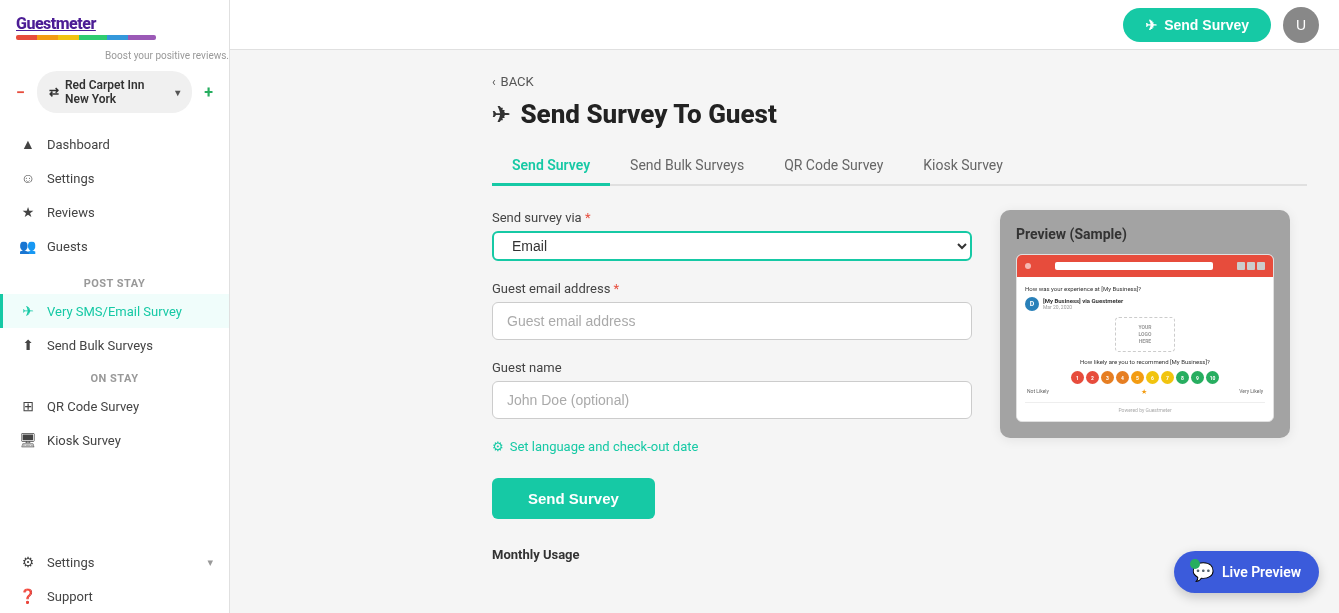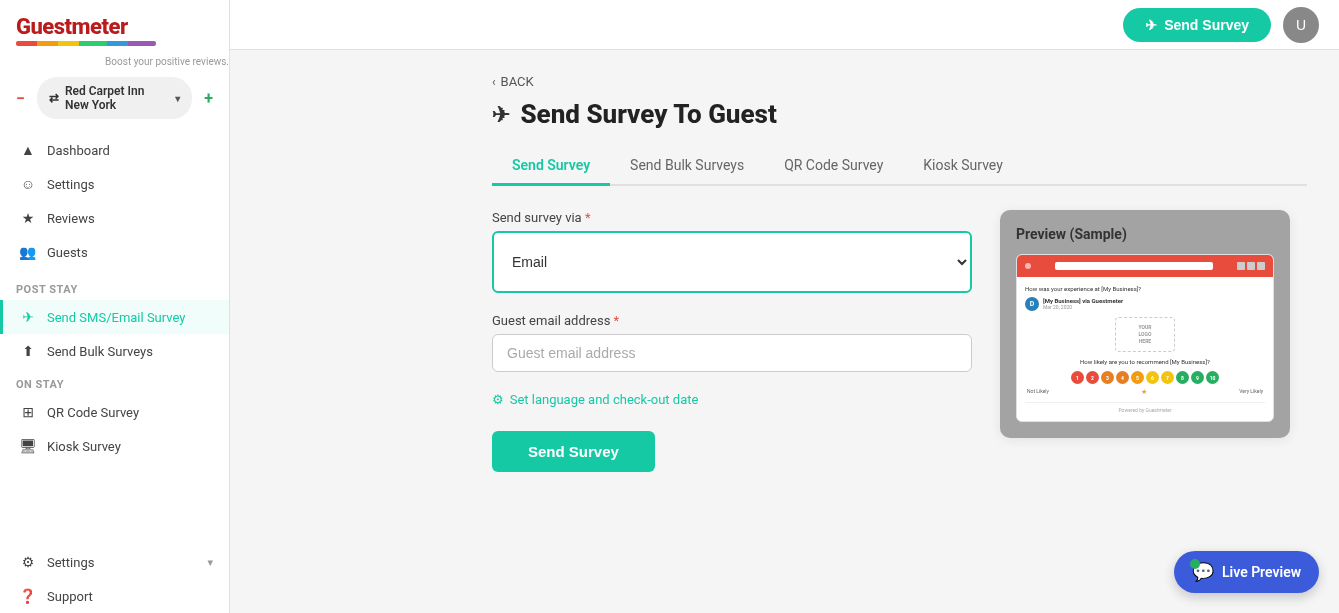--- a/index.html
+++ b/index.html
@@ -13,24 +13,25 @@
       border-right: 1px solid #e0e0e0;
       display: flex;
       flex-direction: column;
       height: 613px;
       overflow-y: auto;
     }
     .sidebar-logo {
       padding: 14px 16px 6px;
     }
     .logo-text {
-      font-size: 22px;
+      font-size: 16px;
       font-weight: 800;
       letter-spacing: -0.5px;
-      color: #b91c1c;
+      color: #4c1d95;
+      text-decoration: underline;
     }
     .logo-bar {
       height: 5px;
       width: 140px;
       background: linear-gradient(to right, #e74c3c 0%, #e74c3c 15%, #f39c12 15%, #f39c12 30%, #f1c40f 30%, #f1c40f 45%, #2ecc71 45%, #2ecc71 65%, #3498db 65%, #3498db 80%, #9b59b6 80%);
       border-radius: 2px;
       margin-top: 2px;
     }
     .sidebar-tagline {
       font-size: 10px;
@@ -65,20 +66,21 @@
     .nav-section {
       padding: 4px 0;
     }
     .nav-section-label {
       font-size: 11px;
       font-weight: 700;
       color: #999;
       padding: 10px 16px 4px;
       text-transform: uppercase;
       letter-spacing: 0.5px;
+      text-align: center;
     }
     .nav-item {
       display: flex;
       align-items: center;
       gap: 10px;
       padding: 9px 16px;
       font-size: 13px;
       color: #444;
       cursor: pointer;
       border-left: 3px solid transparent;
@@ -195,21 +197,21 @@
     }
     .form-label {
       font-size: 13px;
       color: #444;
       margin-bottom: 6px;
       display: block;
     }
     .form-label .required { color: #e74c3c; }
     .form-select {
       width: 100%;
-      padding: 20px 14px;
+      padding: 4px 14px;
       border: 2px solid #16c9a5;
       border-radius: 6px;
       font-size: 14px;
       color: #333;
       background: #fff;
       appearance: auto;
       cursor: pointer;
     }
     .form-input {
       width: 100%;
@@ -437,21 +439,21 @@
     </div>
     <div class="nav-item">
       <span class="icon">👥</span>
       <span>Guests</span>
     </div>
   </div>
 
   <div class="nav-section-label">Post Stay</div>
   <div class="nav-item active">
     <span class="icon">✈</span>
-    <span>Send SMS/Email Survey</span>
+    <span>Very SMS/Email Survey</span>
   </div>
   <div class="nav-item">
     <span class="icon">⬆</span>
     <span>Send Bulk Surveys</span>
   </div>
 
   <div class="nav-section-label">On Stay</div>
   <div class="nav-item">
     <span class="icon">⊞</span>
     <span>QR Code Survey</span>
@@ -525,20 +527,24 @@
       </div>
 
       <div class="form-group">
         <label class="form-label">
           <span>Guest email address</span>
           <span class="required"> *</span>
         </label>
         <input type="email" class="form-input" placeholder="Guest email address" style="">
       </div>
 
+      <div class="form-group">
+        <label class="form-label">Guest name</label>
+        <input type="text" class="form-input" placeholder="John Doe (optional)" style="">
+      </div>
 
       <div class="set-language-link">
         <span class="gear">⚙</span>
         <span>Set language and check-out date</span>
       </div>
 
       <button class="btn-send-survey">
         <span>Send Survey</span>
       </button>
     </div>
@@ -595,20 +601,21 @@
             <span class="ep-star">★</span>
             <span>Very Likely</span>
           </div>
 
           <div class="ep-footer">Powered by Guestmeter</div>
         </div>
       </div>
     </div>
   </div>
 
+  <div class="monthly-usage-hint" style="margin-top: 28px;">Monthly Usage</div>
 </div>
 
 <div class="live-support">
   <div class="live-support-icon-wrap">
     <div class="live-support-dot"></div>
     <span class="chat-icon">💬</span>
   </div>
   <span>Live Preview</span>
 </div>
 

